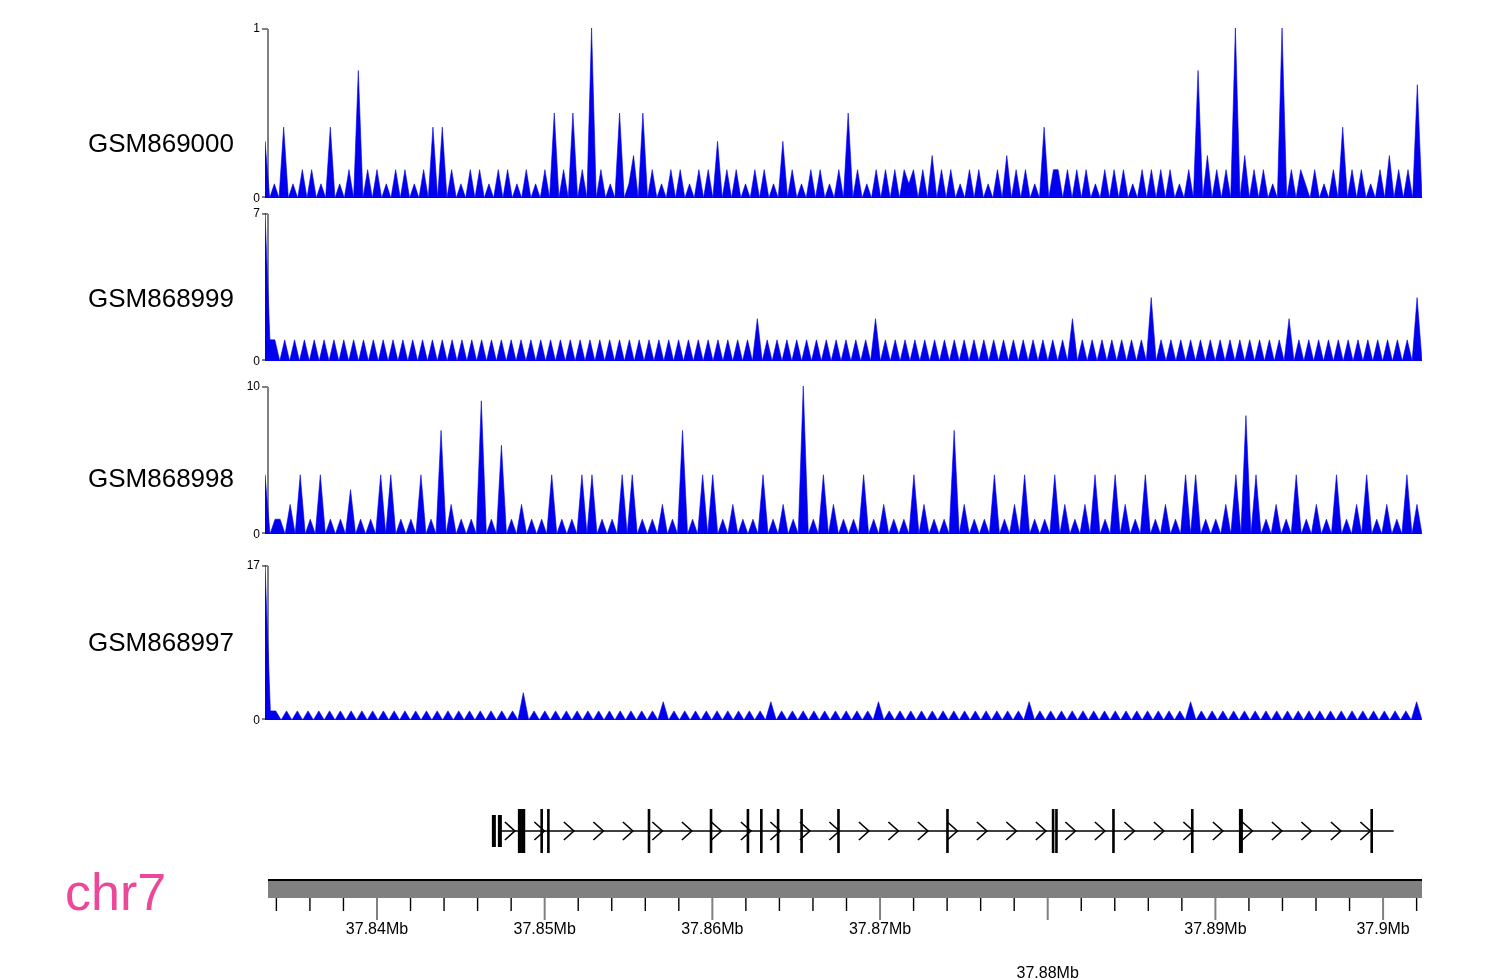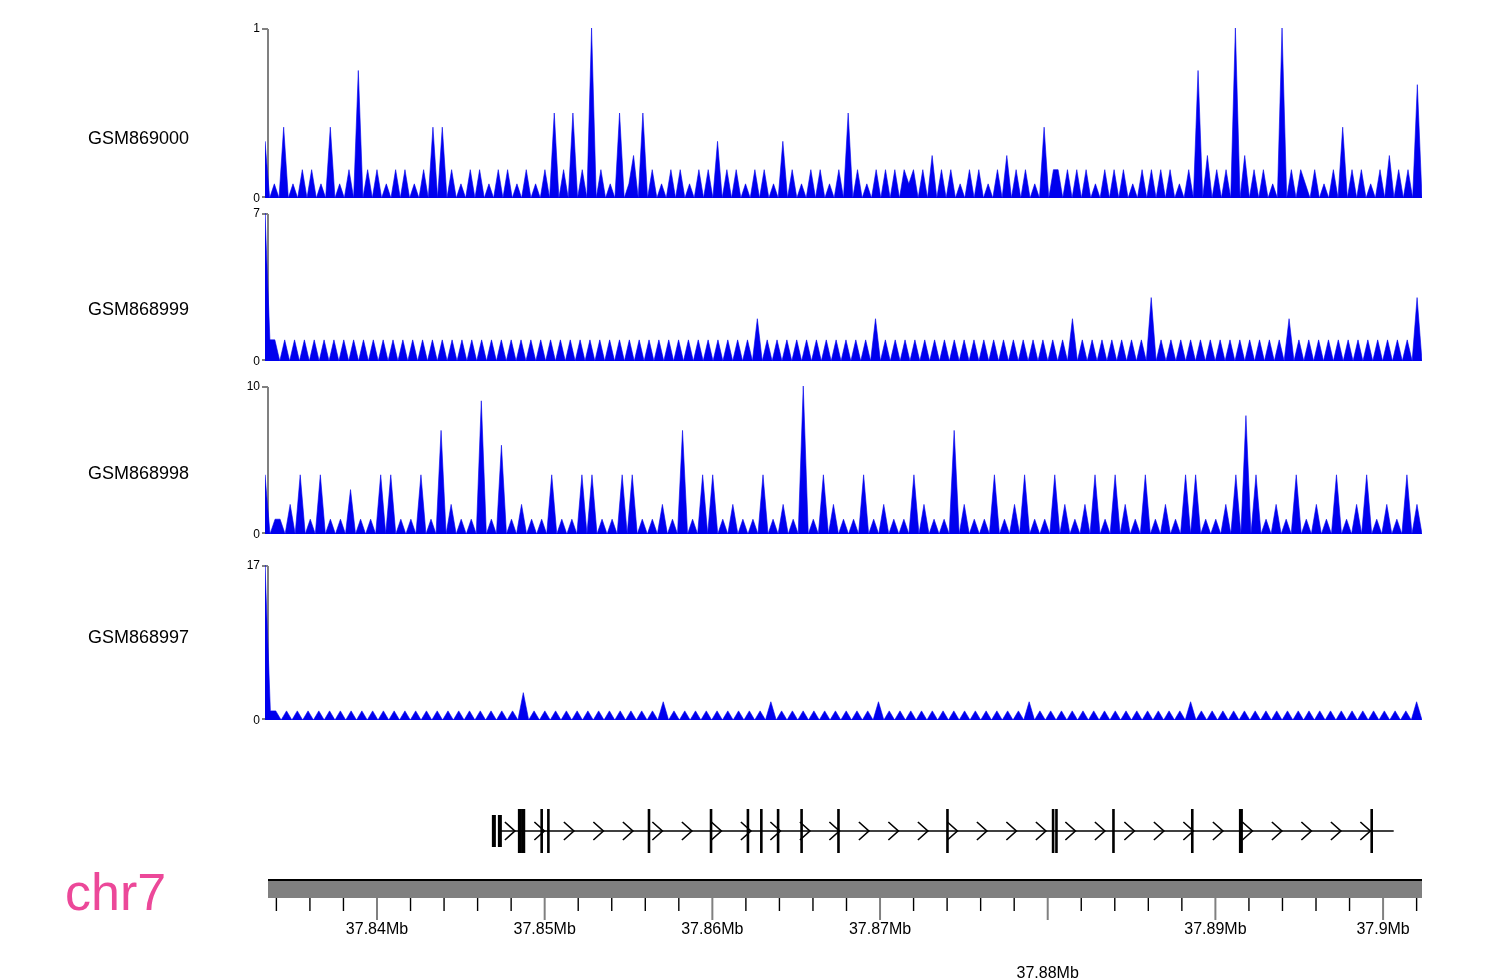--- a/index.html
+++ b/index.html
@@ -6,21 +6,21 @@
   body{
     width:1500px;height:980px;background:#ffffff;
     font-family:"Liberation Sans", sans-serif;
     overflow:hidden;position:relative;
   }
   #stage{position:absolute;left:0;top:0;width:1500px;height:980px;}
 
   .track{position:absolute;left:0;width:1500px;}
   .track-label{
     position:absolute;left:88px;
-    font-size:18px;color:#000;white-space:nowrap;
+    font-size:26px;color:#000;white-space:nowrap;
     text-align:left;
   }
   .axis-max,.axis-min{
     position:absolute;right:0;
     font-size:12px;color:#000;text-align:right;white-space:nowrap;
   }
   .axis-wrap{position:absolute;width:28px;left:232px;}
   .plot{position:absolute;left:265px;width:1157px;}
   .plot svg{display:block;width:100%;height:100%;}
   .yaxis svg{display:block;}
@@ -68,21 +68,21 @@
       </svg>
     </div>
     <div class="plot" style="top:0;height:170px;">
         <svg width="1157" height="170" viewBox="0 0 1157 170" preserveAspectRatio="none">
           <path d="M0,170 L0.00,113.33 L4.67,170.00 L9.33,155.83 L14.00,170.00 L18.66,99.17 L23.33,170.00 L27.99,155.83 L32.66,170.00 L37.32,141.67 L41.99,170.00 L46.65,141.67 L51.32,170.00 L55.98,155.83 L60.65,170.00 L65.31,99.17 L69.98,170.00 L74.65,155.83 L79.31,170.00 L83.98,141.67 L88.64,170.00 L93.31,42.50 L97.97,170.00 L102.64,141.67 L107.30,170.00 L111.97,141.67 L116.63,170.00 L121.30,155.83 L125.96,170.00 L130.63,141.67 L135.29,170.00 L139.96,141.67 L144.63,170.00 L149.29,155.83 L153.96,170.00 L158.62,141.67 L163.29,170.00 L167.95,99.17 L172.62,170.00 L177.28,99.17 L181.95,170.00 L186.61,141.67 L191.28,170.00 L195.94,155.83 L200.61,170.00 L205.27,141.67 L209.94,170.00 L214.60,141.67 L219.27,170.00 L223.94,155.83 L228.60,170.00 L233.27,141.67 L237.93,170.00 L242.60,141.67 L247.26,170.00 L251.93,155.83 L256.59,170.00 L261.26,141.67 L265.92,170.00 L270.59,155.83 L275.25,170.00 L279.92,141.67 L284.58,170.00 L289.25,85.00 L293.92,170.00 L298.58,141.67 L303.25,170.00 L307.91,85.00 L312.58,170.00 L317.24,141.67 L321.91,170.00 L326.57,0.00 L331.24,170.00 L335.90,141.67 L340.57,170.00 L345.23,155.83 L349.90,170.00 L354.56,85.00 L359.23,170.00 L363.90,155.83 L368.56,127.50 L373.23,170.00 L377.89,85.00 L382.56,170.00 L387.22,141.67 L391.89,170.00 L396.55,155.83 L401.22,170.00 L405.88,141.67 L410.55,170.00 L415.21,141.67 L419.88,170.00 L424.54,155.83 L429.21,170.00 L433.88,141.67 L438.54,170.00 L443.21,141.67 L447.87,170.00 L452.54,113.33 L457.20,170.00 L461.87,141.67 L466.53,170.00 L471.20,141.67 L475.86,170.00 L480.53,155.83 L485.19,170.00 L489.86,141.67 L494.52,170.00 L499.19,141.67 L503.85,170.00 L508.52,155.83 L513.19,170.00 L517.85,113.33 L522.52,170.00 L527.18,141.67 L531.85,170.00 L536.51,155.83 L541.18,170.00 L545.84,141.67 L550.51,170.00 L555.17,141.67 L559.84,170.00 L564.50,155.83 L569.17,170.00 L573.83,141.67 L578.50,170.00 L583.17,85.00 L587.83,170.00 L592.50,141.67 L597.16,170.00 L601.83,155.83 L606.49,170.00 L611.16,141.67 L615.82,170.00 L620.49,141.67 L625.15,170.00 L629.82,141.67 L634.48,170.00 L639.15,141.67 L643.81,155.83 L648.48,141.67 L653.15,170.00 L657.81,141.67 L662.48,170.00 L667.14,127.50 L671.81,170.00 L676.47,141.67 L681.14,170.00 L685.80,141.67 L690.47,170.00 L695.13,155.83 L699.80,170.00 L704.46,141.67 L709.13,170.00 L713.79,141.67 L718.46,170.00 L723.13,155.83 L727.79,170.00 L732.46,141.67 L737.12,170.00 L741.79,127.50 L746.45,170.00 L751.12,141.67 L755.78,170.00 L760.45,141.67 L765.11,170.00 L769.78,155.83 L774.44,170.00 L779.11,99.17 L783.77,170.00 L788.44,141.67 L793.10,141.67 L797.77,170.00 L802.44,141.67 L807.10,170.00 L811.77,141.67 L816.43,170.00 L821.10,141.67 L825.76,170.00 L830.43,155.83 L835.09,170.00 L839.76,141.67 L844.42,170.00 L849.09,141.67 L853.75,170.00 L858.42,141.67 L863.08,170.00 L867.75,155.83 L872.42,170.00 L877.08,141.67 L881.75,170.00 L886.41,141.67 L891.08,170.00 L895.74,141.67 L900.41,170.00 L905.07,141.67 L909.74,170.00 L914.40,155.83 L919.07,170.00 L923.73,141.67 L928.40,170.00 L933.06,42.50 L937.73,170.00 L942.40,127.50 L947.06,170.00 L951.73,141.67 L956.39,170.00 L961.06,141.67 L965.72,170.00 L970.39,0.00 L975.05,170.00 L979.72,127.50 L984.38,170.00 L989.05,141.67 L993.71,170.00 L998.38,141.67 L1003.04,170.00 L1007.71,155.83 L1012.38,170.00 L1017.04,0.00 L1021.71,170.00 L1026.37,141.67 L1031.04,170.00 L1035.70,141.67 L1040.37,155.83 L1045.03,170.00 L1049.70,141.67 L1054.36,170.00 L1059.03,155.83 L1063.69,170.00 L1068.36,141.67 L1073.02,170.00 L1077.69,99.17 L1082.35,170.00 L1087.02,141.67 L1091.69,170.00 L1096.35,141.67 L1101.02,170.00 L1105.68,155.83 L1110.35,170.00 L1115.01,141.67 L1119.68,170.00 L1124.34,127.50 L1129.01,170.00 L1133.67,141.67 L1138.34,170.00 L1143.00,141.67 L1147.67,170.00 L1152.33,56.67 L1157.00,170.00 L1157,170 Z" fill="#0000EE" stroke="#0000EE" stroke-width="0.6"></path>
         </svg>
       </div>
   </div>
 
   <div class="track" style="top:213px;height:148px;">
-    <div class="track-label" style="top:86px;text-align:right;">GSM868999</div>
+    <div class="track-label" style="top:70px;text-align:right;">GSM868999</div>
     <div class="axis-wrap" style="top:0;height:148px;">
       <div class="axis-max" style="top:-7px;">7</div>
       <div class="axis-min" style="bottom:-7px;">0</div>
     </div>
     <div class="yaxis" style="position:absolute;left:262px;top:0;width:10px;height:148px;">
       <svg width="10" height="148" viewBox="0 0 10 148" preserveAspectRatio="none">
         <path d="M0 1 H6 M6 1 V147 M0 147 H6" stroke="#808080" stroke-width="2" fill="none"></path>
       </svg>
     </div>
     <div class="plot" style="top:0;height:148px;">

